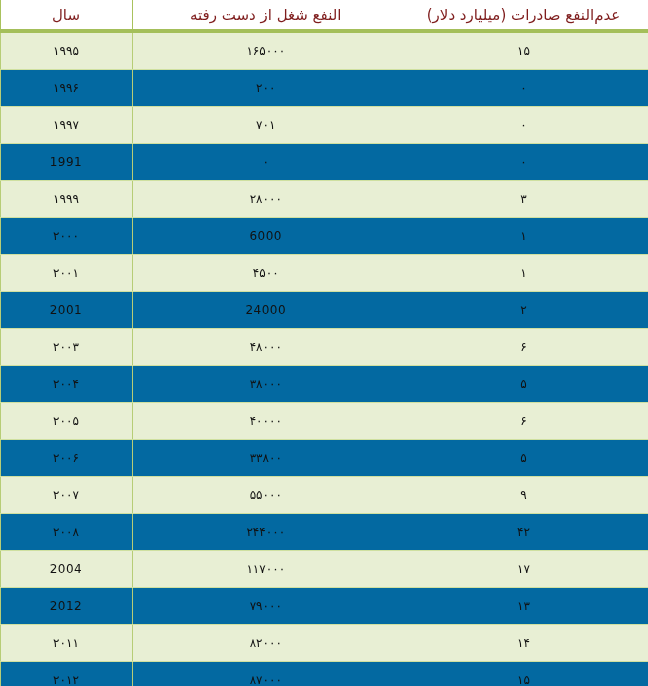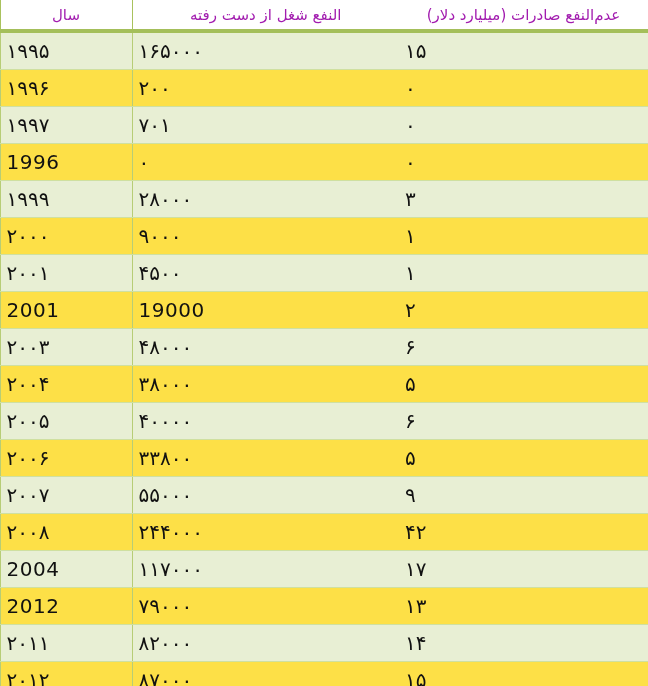--- a/index.html
+++ b/index.html
@@ -24,57 +24,57 @@
   }
 
   
   col.col-year   { width: 132px; }
   col.col-jobs   { width: 267px; }
   col.col-export { width: 249px; }
 
   
   #data-table thead th {
     background: #ffffff;
-    color: #a21caf;
+    color: #7f1d1d;
     font-size: 15px;
     font-weight: normal;
     text-align: center;
     vertical-align: middle;
     height: 29px;
     padding: 0 8px;
     border-left: 1px solid #a9c25d;
     border-right: none;
     white-space: nowrap;
   }
   #data-table thead th:first-child {
     border-left: none;
   }
   #data-table thead tr {
     border-bottom: 4px solid #a4bf5a;
   }
 
   
   #data-table tbody td {
     height: 36px;
-    font-size: 20px;
-    text-align: left;
+    font-size: 12px;
+    text-align: center;
     vertical-align: middle;
     padding: 0 6px;
     color: #111111;
     border-left: 1px solid #b7cd76;
     border-bottom: 1px solid #cfe0a0;
     white-space: nowrap;
   }
   #data-table tbody td:first-child {
     border-left: none;
   }
 
   
   #data-table tbody tr.row-tint td { background: #e8efd4; }
-  #data-table tbody tr.row-plain td { background: #fde047; }
+  #data-table tbody tr.row-plain td { background: #0369a1; }
 
   .num { font-size: 17px; letter-spacing: 0.5px; }
 </style>
 </head>
 <body>
 
 <table id="data-table">
   <colgroup>
     <col class="col-export">
     <col class="col-jobs">
@@ -99,40 +99,40 @@
         <td class="num">۱۹۹۶</td>
       </tr>
       <tr class="row-tint">
         <td class="num">۰</td>
         <td class="num">۷۰۱</td>
         <td class="num">۱۹۹۷</td>
       </tr>
       <tr class="row-plain">
         <td class="num">۰</td>
         <td class="num">۰</td>
-        <td class="num">1996</td>
+        <td class="num">1991</td>
       </tr>
       <tr class="row-tint">
         <td class="num">۳</td>
         <td class="num">۲۸۰۰۰</td>
         <td class="num">۱۹۹۹</td>
       </tr>
       <tr class="row-plain">
         <td class="num">۱</td>
-        <td class="num">۹۰۰۰</td>
+        <td class="num">6000</td>
         <td class="num">۲۰۰۰</td>
       </tr>
       <tr class="row-tint">
         <td class="num">۱</td>
         <td class="num">۴۵۰۰</td>
         <td class="num">۲۰۰۱</td>
       </tr>
       <tr class="row-plain">
         <td class="num">۲</td>
-        <td class="num">19000</td>
+        <td class="num">24000</td>
         <td class="num">2001</td>
       </tr>
       <tr class="row-tint">
         <td class="num">۶</td>
         <td class="num">۴۸۰۰۰</td>
         <td class="num">۲۰۰۳</td>
       </tr>
       <tr class="row-plain">
         <td class="num">۵</td>
         <td class="num">۳۸۰۰۰</td>

